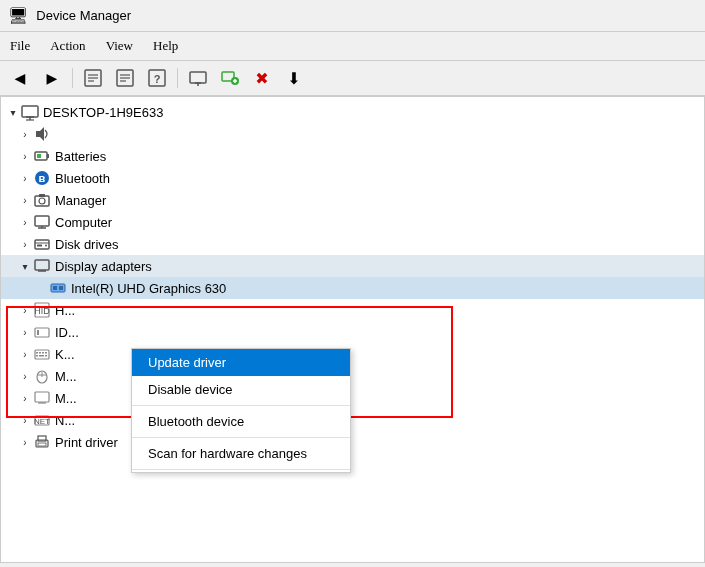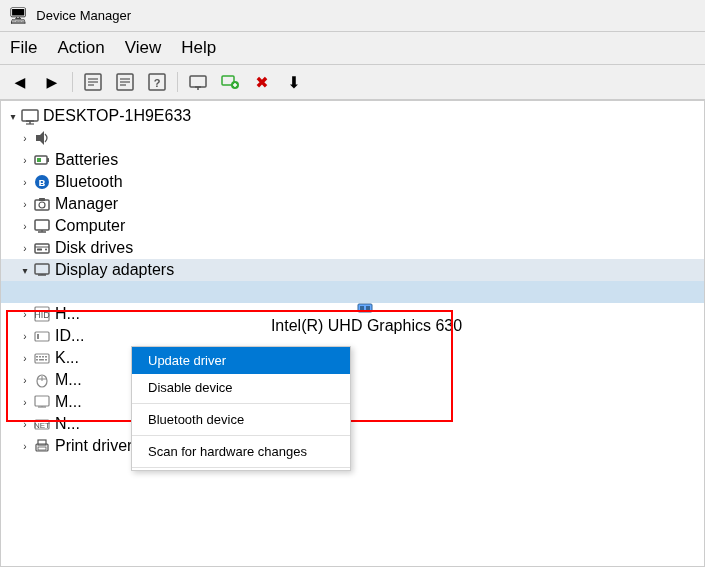--- a/index.html
+++ b/index.html
@@ -22,21 +22,22 @@
     .menu-bar {
       background: #f0f0f0;
       padding: 2px 0;
       display: flex;
       gap: 0;
       border-bottom: 1px solid #ccc;
     }
     .menu-item {
       padding: 4px 10px;
       cursor: pointer;
-      font-size: 17px;
+      font-size: 13px;
+      font-family: Liberation Serif, serif;
     }
     .toolbar {
       background: #f0f0f0;
       padding: 4px 6px;
       display: flex;
       align-items: center;
       gap: 4px;
       border-bottom: 1px solid #ccc;
     }
     .toolbar-btn {
@@ -80,21 +81,21 @@
     .tree-item .chevron {
       width: 16px; height: 16px;
       display: inline-flex; align-items: center; justify-content: center;
       font-size: 10px; color: #333; flex-shrink: 0;
     }
     .tree-item .icon {
       width: 18px; height: 18px;
       margin-right: 4px; flex-shrink: 0;
       display: inline-flex; align-items: center; justify-content: center;
     }
-    .tree-item .label { font-size: 16px; }
+    .tree-item .label { font-size: 13px; }
     .indent-1 { padding-left: 16px; }
     .indent-2 { padding-left: 32px; }
 
     
     .highlight-box {
       position: absolute;
       border: 2px solid red;
       pointer-events: none;
       z-index: 10;
     }
@@ -276,21 +277,21 @@
       <span class="icon">
         <svg width="16" height="16" viewBox="0 0 16 16">
             <rect x="1" y="2" width="14" height="10" rx="1" fill="none" stroke="#555" stroke-width="1.5"></rect>
             <line x1="4" y1="13" x2="12" y2="13" stroke="#555" stroke-width="1.5"></line>
             <line x1="8" y1="12" x2="8" y2="13" stroke="#555" stroke-width="1.2"></line>
           </svg>
       </span>
       <span class="label">Display adapters</span>
     </div>
 
-    <div class="tree-item indent-2" style="background:#cce0f0;flex-direction:column;">
+    <div class="tree-item indent-2" style="background:#cce0f0;">
       <span class="chevron" style="width:16px;"></span>
       <span class="icon">
         <svg width="16" height="16" viewBox="0 0 16 16">
             <rect x="1" y="4" width="14" height="8" rx="1" fill="#6af" stroke="#369" stroke-width="1"></rect>
             <rect x="3" y="6" width="4" height="4" fill="#369"></rect>
             <rect x="9" y="6" width="4" height="4" fill="#369"></rect>
           </svg>
       </span>
       <span class="label">Intel(R) UHD Graphics 630</span>
     </div>
@@ -378,21 +379,21 @@
             <rect x="4" y="9" width="8" height="3" fill="none" stroke="#555" stroke-width="0.8"></rect>
           </svg>
       </span>
       <span class="label">Print driver</span>
     </div>
 
   </div>
 
   <div class="highlight-box" style="top:209px; left:5px; width:447px; height:112px;"></div>
 
-  <div class="context-menu" style="top:245px; left:130px;">
+  <div class="context-menu" style="top:251px; left:130px;">
     <div class="context-menu-item active">Update driver</div>
     <div class="context-menu-item">Disable device</div>
     <div class="context-menu-sep"></div>
     <div class="context-menu-item">Bluetooth device</div>
     <div class="context-menu-sep"></div>
     <div class="context-menu-item">Scan for hardware changes</div>
     <div class="context-menu-sep"></div>
   </div>
 
 </div>

